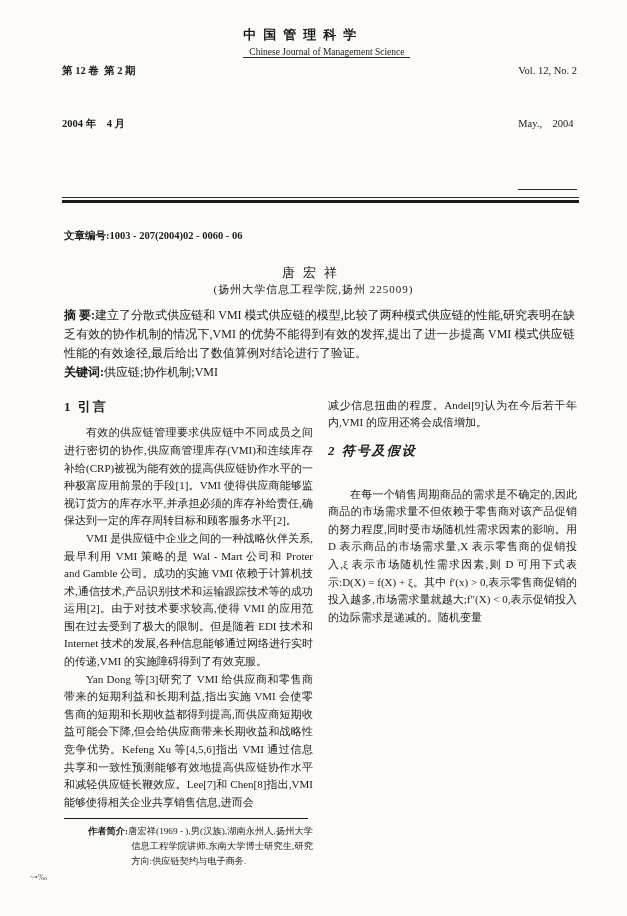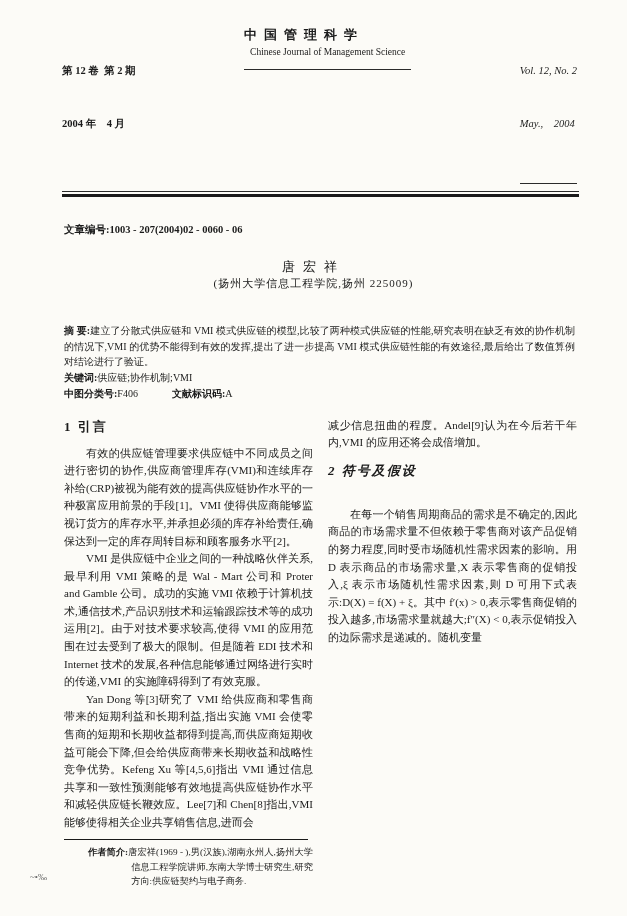--- a/index.html
+++ b/index.html
@@ -17,35 +17,35 @@
   
   .journal-header {
     display: flex;
     justify-content: space-between;
     align-items: flex-start;
     padding: 26px 50px 6px 62px;
   }
   .jh-left { font-size: 10.5px; font-weight: bold; line-height: 1.7; white-space: pre; }
   .jh-center { text-align: left; }
   .jh-center .cn { font-size: 13px; font-weight: bold; letter-spacing: 7px; }
-  .jh-center .en { font-size: 9.5px; margin-top: 3px; padding: 0 6px 12px; border-bottom: 1px solid #2a2a2a; }
-  .jh-right { font-size: 10.5px; line-height: 1.7; white-space: pre; border-bottom: 1px solid #2a2a2a; padding-bottom: 14px; font-style: italic; }
+  .jh-center .en { font-size: 9.5px; margin-top: 3px; padding: 0 6px 0; border-bottom: 1px solid #2a2a2a; }
+  .jh-right { font-size: 10.5px; line-height: 1.7; white-space: pre; border-bottom: 1px solid #2a2a2a; padding-bottom: 20px; }
   .rule-double {
     margin: 1px 48px 0 62px;
     border-top: 1px solid #2a2a2a;
     border-bottom: 3px solid #1a1a1a;
     height: 2px;
   }
   
   .article-id { margin: 26px 0 0 64px; font-size: 10.5px; font-weight: bold; }
   .title { margin: 24px 0 0 0; text-align: center; font-size: 23px; font-weight: bold; letter-spacing: 2px; }
   .author { margin-top: 21px; text-align: center; font-size: 13px; letter-spacing: 8px; }
   .affiliation { text-align: center; font-size: 11px; letter-spacing: 1px; }
   
-  .abstract { margin: 32px 52px 0 64px; font-size: 10px; line-height: 1.58; text-align: justify; }
+  .abstract { margin: 9px 52px 0 64px; font-size: 12px; line-height: 1.58; text-align: justify; }
   .abstract p { margin: 0; }
   .lbl { font-weight: bold; }
   .gap-left { margin-left: 34px; }
   
   .columns { display: flex; gap: 15px; margin: 15px 50px 0 64px; }
   .col { flex: 1; min-width: 0; font-size: 11px; line-height: 1.6; text-align: justify; }
   .col p { margin: 0; }
   .col p.indent { text-indent: 2em; }
   .col h2 { font-size: 13px; font-weight: bold; margin: 0 0 7px 0; letter-spacing: 2px; }
   .col-right h2 { margin: 9px 0 24px 0; font-style: italic; }
@@ -83,21 +83,20 @@
   <div class="article-id">文章编号:1003 - 207(2004)02 - 0060 - 06</div>
 
 
   <div class="author">唐宏祥</div>
 
   <div class="affiliation">(扬州大学信息工程学院,扬州  225009)</div>
 
   <section class="abstract">
     <p><span class="lbl">摘  要:</span><span>建立了分散式供应链和 VMI 模式供应链的模型,比较了两种模式供应链的性能,研究表明在缺乏有效的协作机制的情况下,VMI 的优势不能得到有效的发挥,提出了进一步提高 VMI 模式供应链性能的有效途径,最后给出了数值算例对结论进行了验证。</span></p>
     <p><span class="lbl">关键词:</span><span>供应链;协作机制;VMI</span></p>
-    <p><span class="lbl">中图分类号:</span><span>F406</span><span class="lbl gap-left">文献标识码:</span><span>A</span></p>
   </section>
 
   <div class="columns">
 
     <div class="col col-left">
       <h2>1  引言</h2>
       <p class="indent">有效的供应链管理要求供应链中不同成员之间进行密切的协作,供应商管理库存(VMI)和连续库存补给(CRP)被视为能有效的提高供应链协作水平的一种极富应用前景的手段[1]。VMI 使得供应商能够监视订货方的库存水平,并承担必须的库存补给责任,确保达到一定的库存周转目标和顾客服务水平[2]。</p>
       <p class="indent">VMI 是供应链中企业之间的一种战略伙伴关系,最早利用 VMI 策略的是 Wal - Mart 公司和 Proter and Gamble 公司。成功的实施 VMI 依赖于计算机技术,通信技术,产品识别技术和运输跟踪技术等的成功运用[2]。由于对技术要求较高,使得 VMI 的应用范围在过去受到了极大的限制。但是随着 EDI 技术和 Internet 技术的发展,各种信息能够通过网络进行实时的传递,VMI 的实施障碍得到了有效克服。</p>
       <p class="indent">Yan Dong 等[3]研究了 VMI 给供应商和零售商带来的短期利益和长期利益,指出实施 VMI 会使零售商的短期和长期收益都得到提高,而供应商短期收益可能会下降,但会给供应商带来长期收益和战略性竞争优势。Kefeng Xu 等[4,5,6]指出 VMI 通过信息共享和一致性预测能够有效地提高供应链协作水平和减轻供应链长鞭效应。Lee[7]和 Chen[8]指出,VMI 能够使得相关企业共享销售信息,进而会</p>
 

